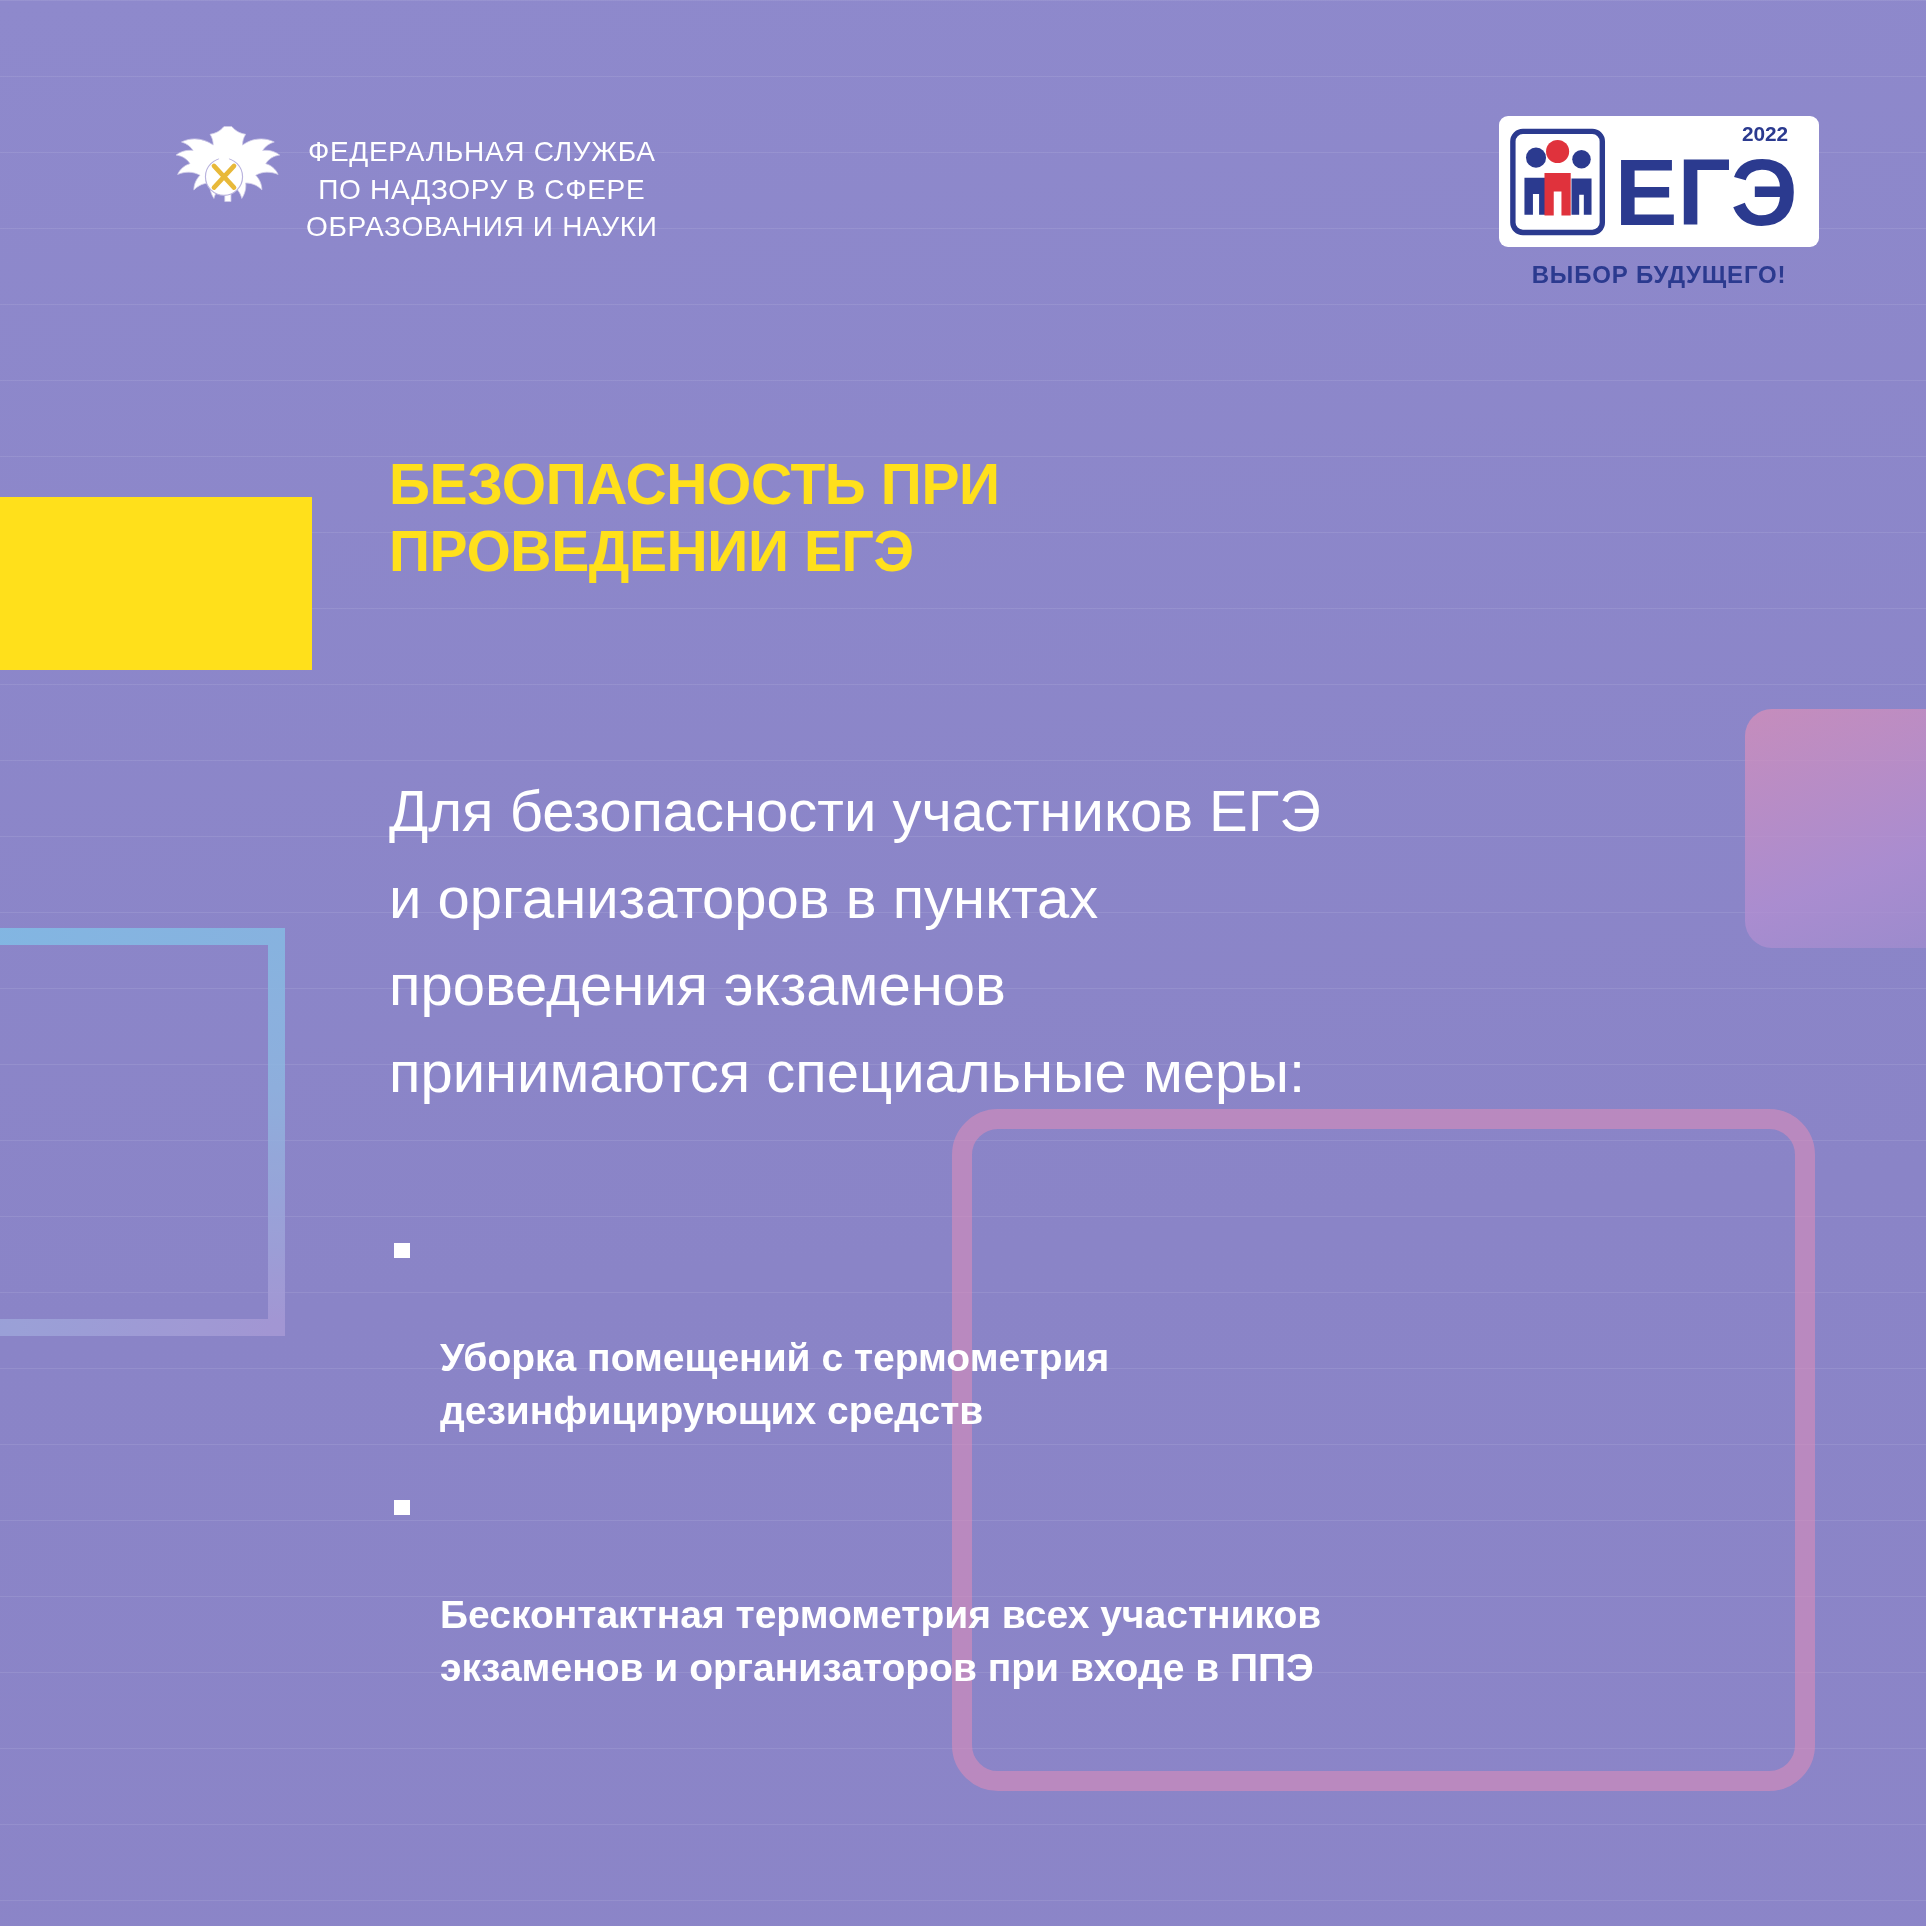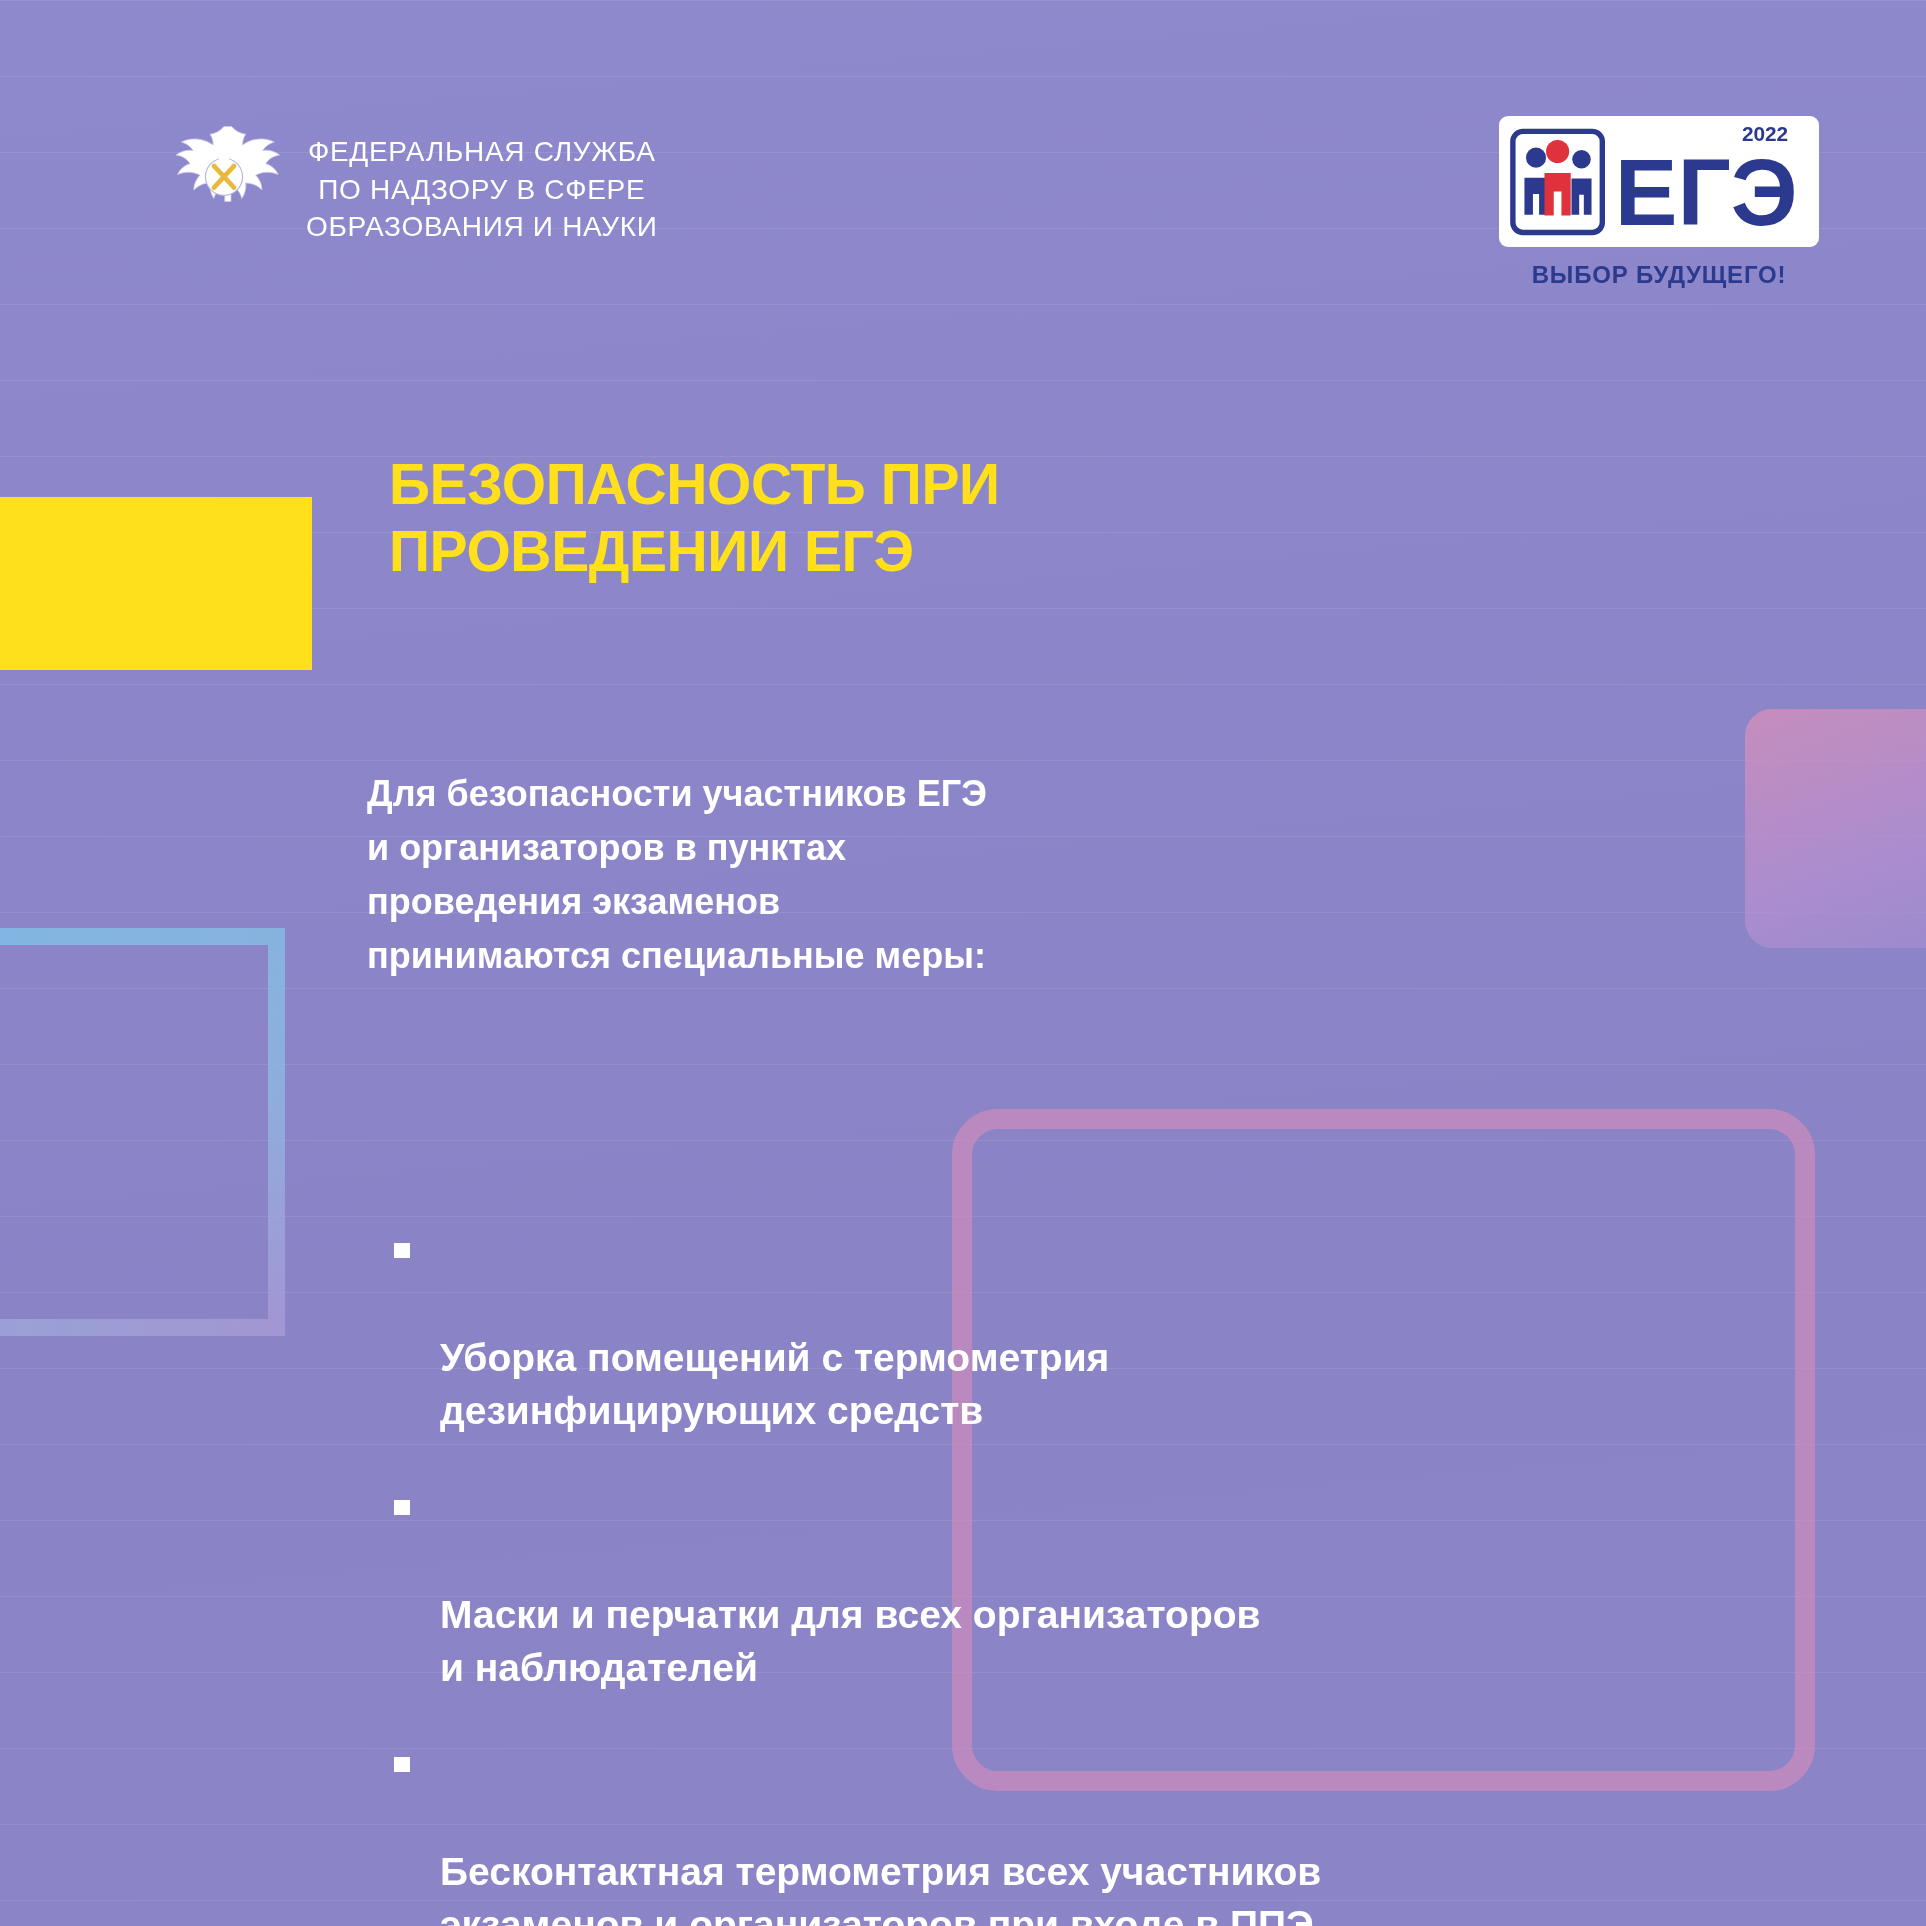--- a/index.html
+++ b/index.html
@@ -123,25 +123,25 @@
     font-weight: 700;
     line-height: 1.17;
     letter-spacing: -0.4px;
     text-transform: uppercase;
     white-space: pre-line;
   }
 
   
   .intro {
     position: absolute;
-    top: 767px; left: 367px;
+    top: 767px; left: 389px;
     width: 1360px;
     color: #ffffff;
-    font-size: 36px;
-    font-weight: 700;
+    font-size: 58px;
+    font-weight: 400;
     line-height: 1.50;
     white-space: pre-line;
   }
 
   
   .bullets {
     position: absolute;
     top: 1225px; left: 389px;
     width: 1418px;
     list-style: none;
@@ -222,25 +222,20 @@
 принимаются специальные меры:</p>
 
     <ul class="bullets">
       <li class="bullet">
         <span class="marker"></span>
         <span>Уборка помещений с термометрия
 дезинфицирующих средств</span>
       </li>
       <li class="bullet">
         <span class="marker"></span>
-        <span>Маски и перчатки для всех организаторов
-и наблюдателей</span>
-      </li>
-      <li class="bullet">
-        <span class="marker"></span>
         <span>Бесконтактная термометрия всех участников
 экзаменов и организаторов при входе в ППЭ</span>
       </li>
 
     </ul>
 
   </div>
 </div>
 
 

